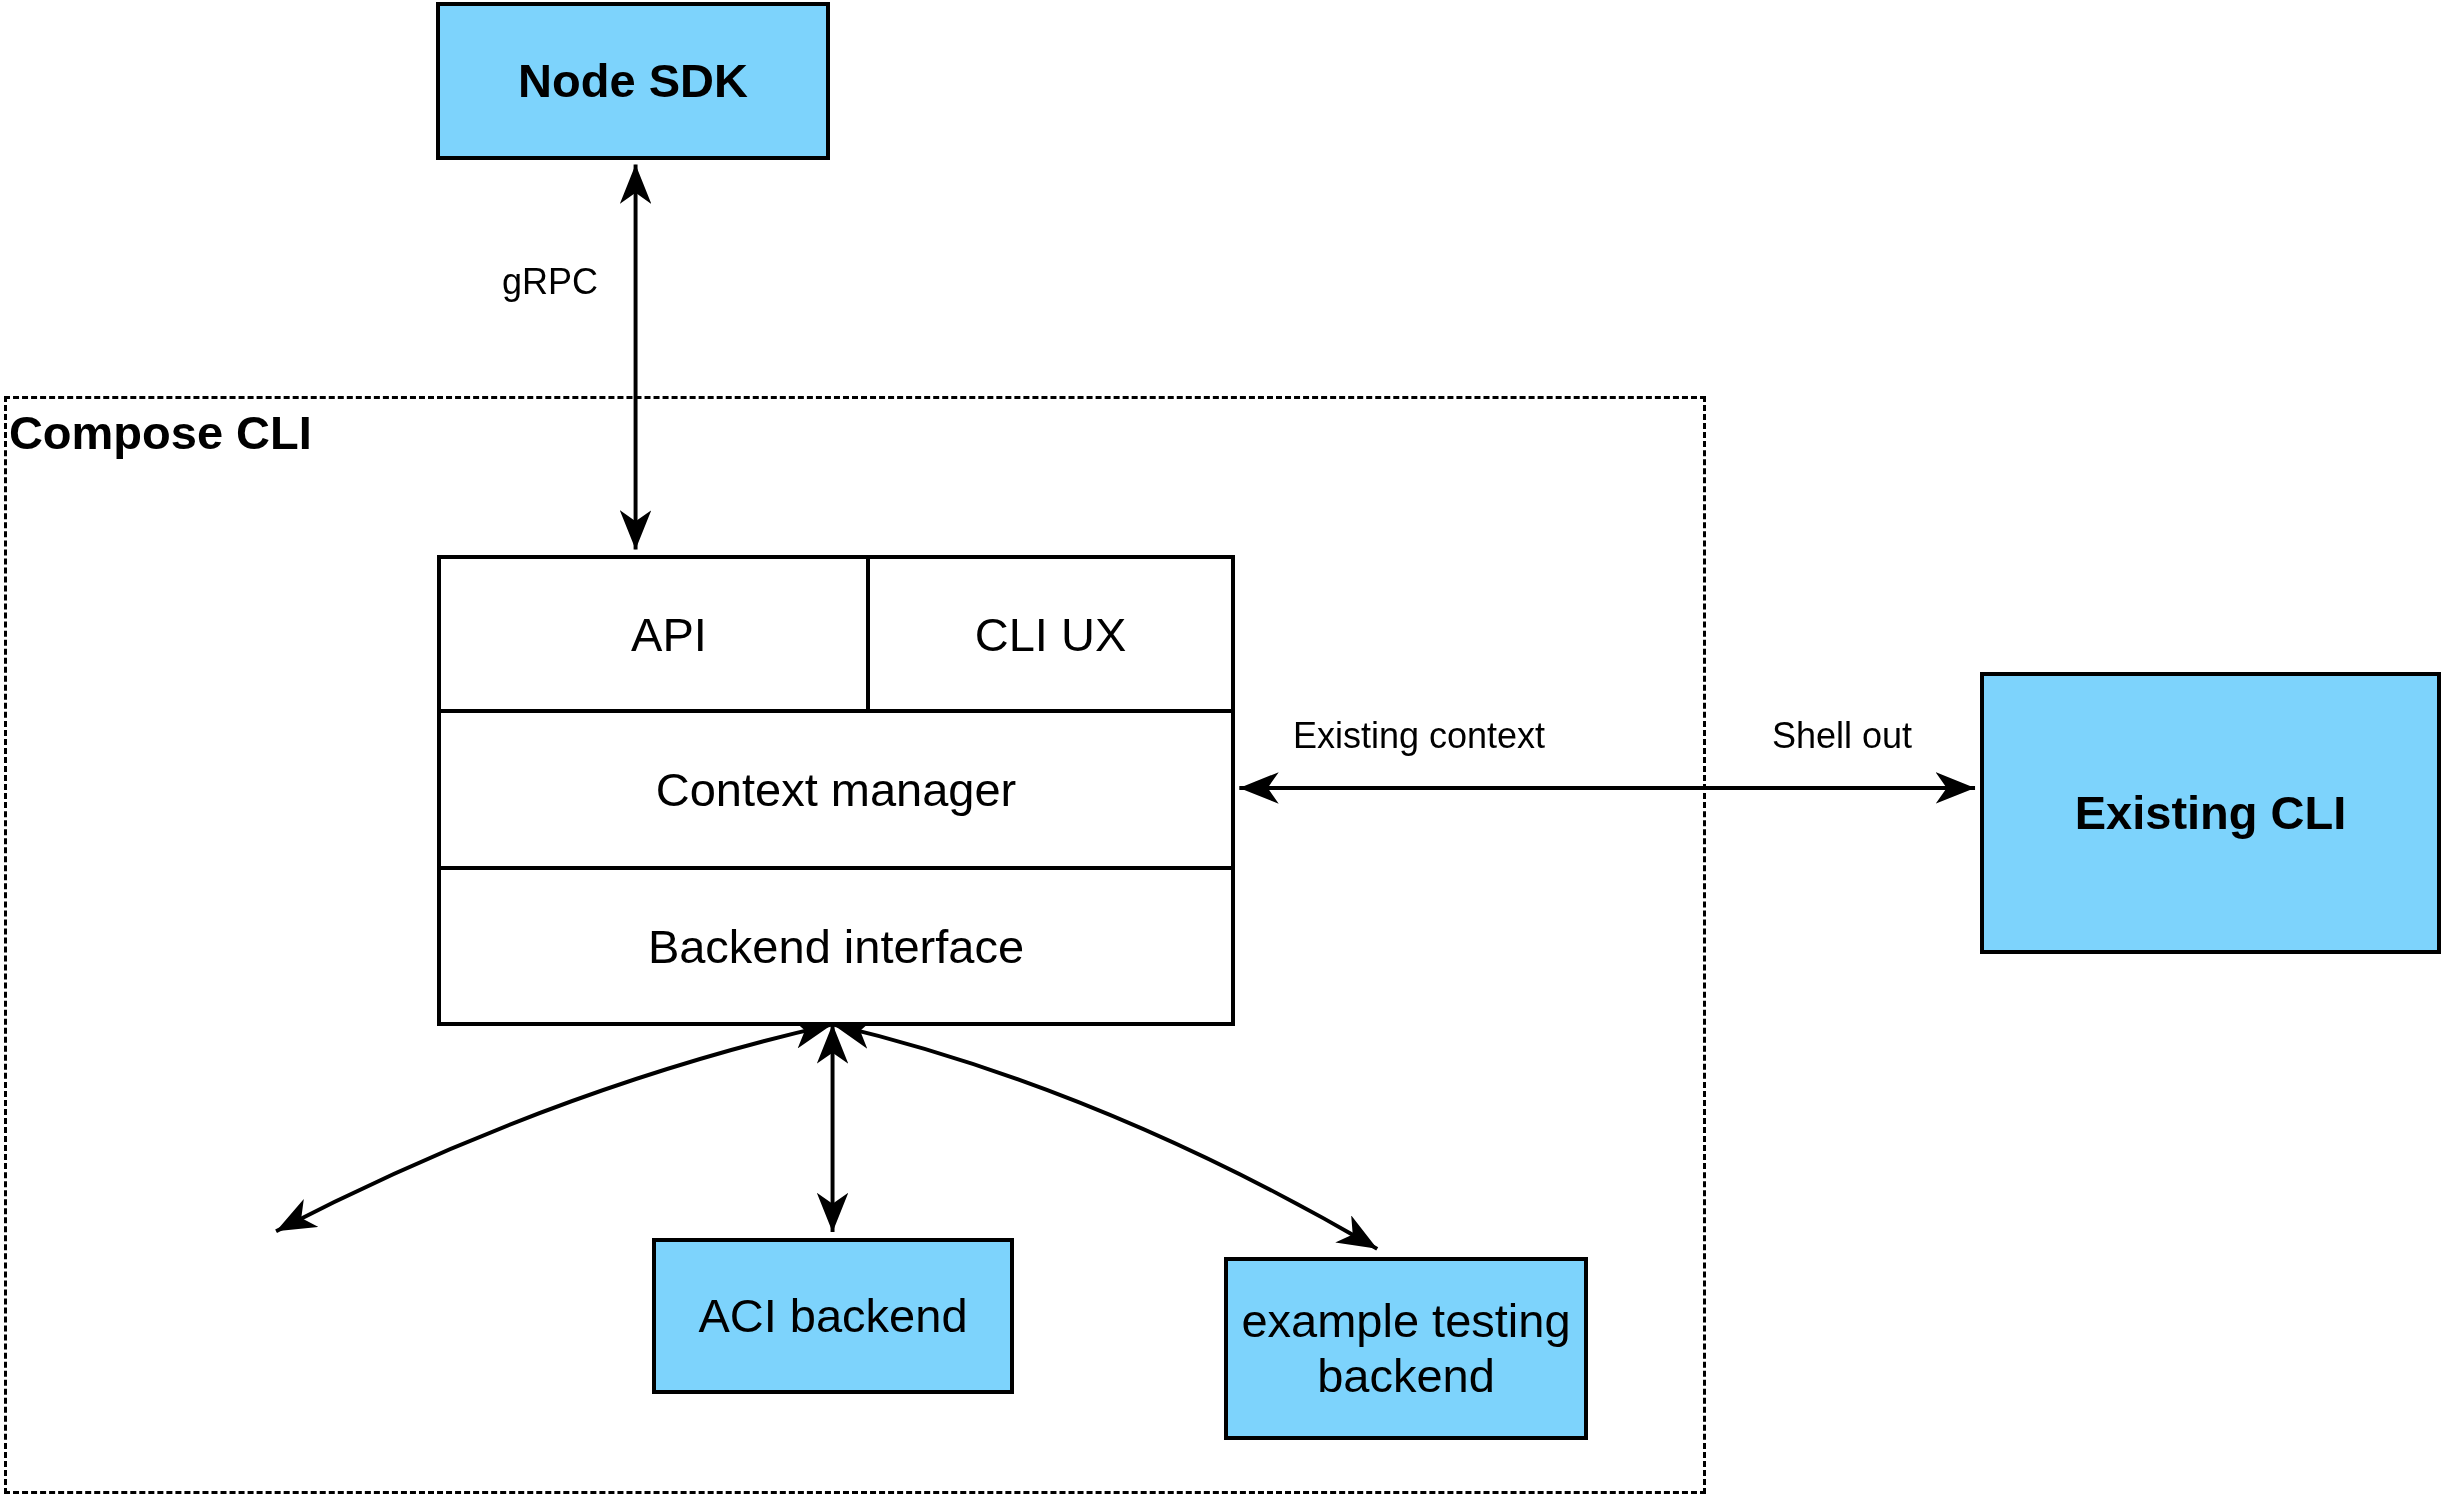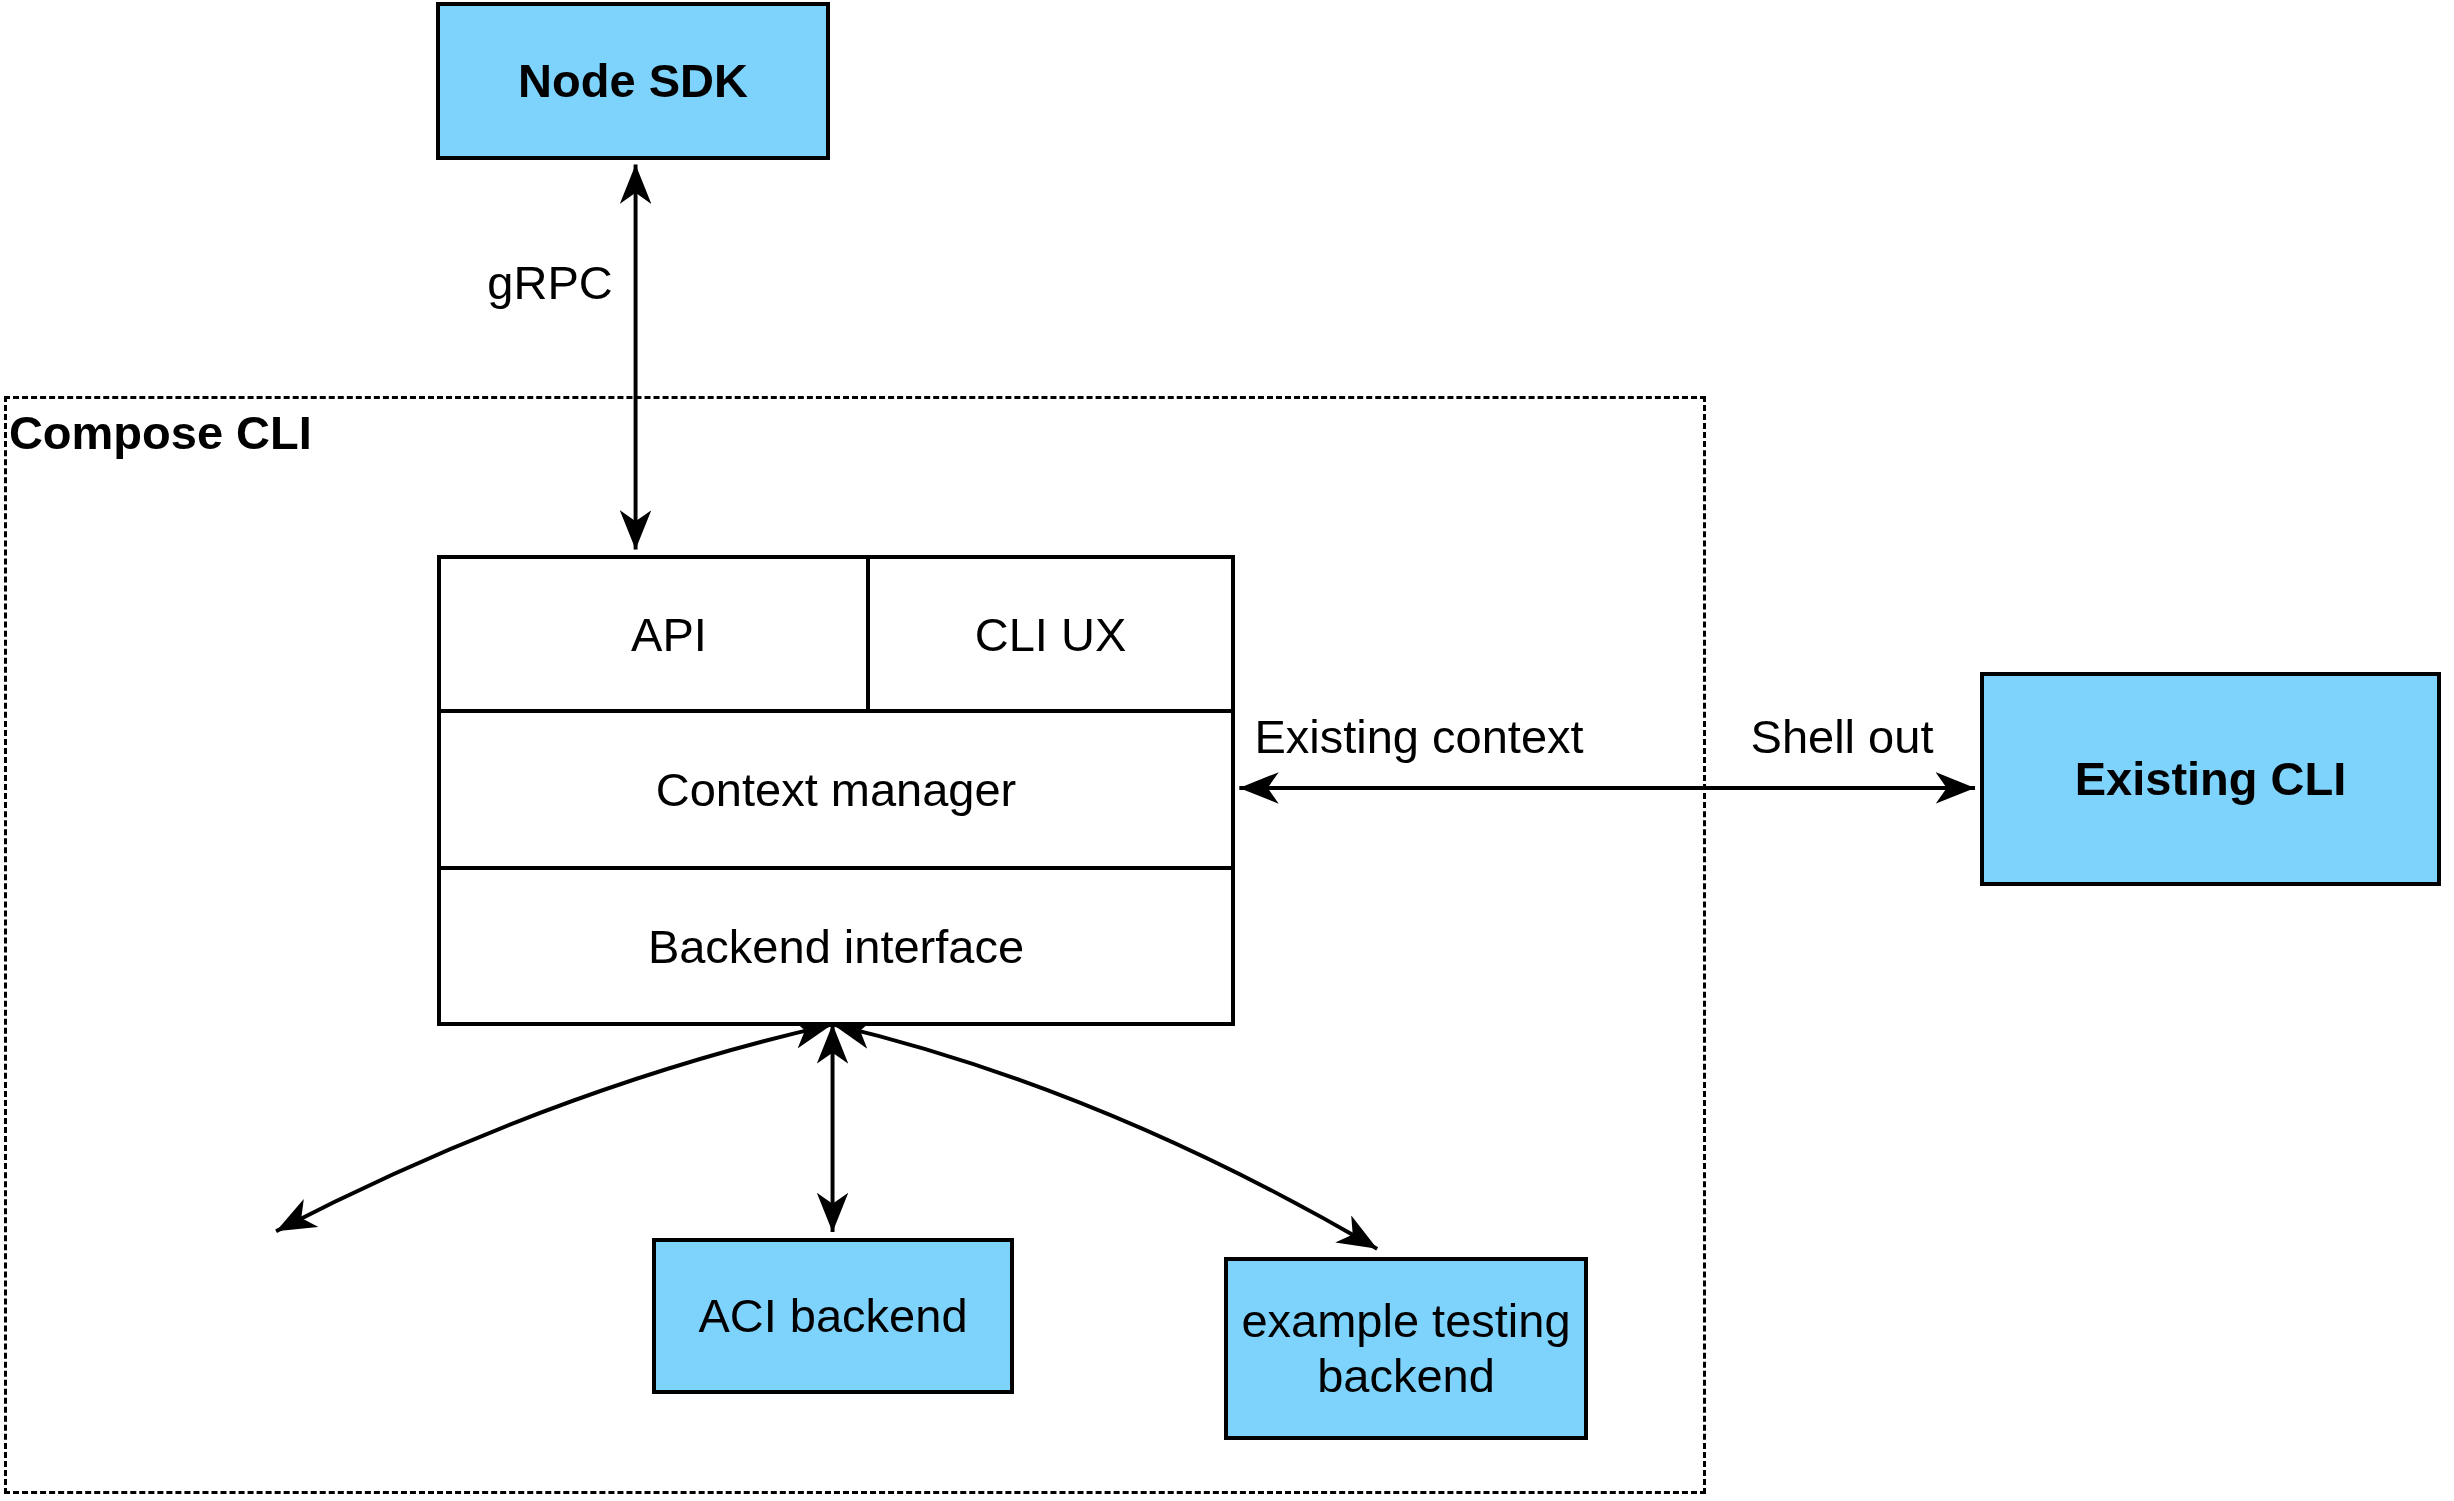--- a/index.html
+++ b/index.html
@@ -26,21 +26,21 @@
     display: flex;
     align-items: center;
     justify-content: center;
     text-align: center;
     font-size: 47px;
     line-height: 1.15;
     color: #000000;
   }
   .bold { font-weight: bold; }
   .node-sdk        { left: 436px;  top: 2px;    width: 394px; height: 158px; }
-  .existing-cli    { left: 1980px; top: 672px;  width: 461px; height: 214px; }
+  .existing-cli    { left: 1980px; top: 672px;  width: 461px; height: 282px; }
   .ecs-backend     { left: 81px;   top: 1237px; width: 355px; height: 158px; }
   .aci-backend     { left: 652px;  top: 1238px; width: 362px; height: 156px; }
   .example-backend { left: 1224px; top: 1257px; width: 364px; height: 183px; padding: 0 3.9px; }
 
   .group {
     position: absolute;
     left: 3.9px; top: 396px;
     width: 1702px; height: 1098px;
     box-sizing: border-box;
     border: 3.9px dashed #000000;
@@ -73,21 +73,21 @@
     text-align: center;
   }
   .cell-api { flex: 0 0 394px; border-right: 4.9px solid #000000; padding-left: 31px; }
   .cell-cliux { flex: 1; }
   .stack-row2 { flex: 0 0 153px; border-top: 4.9px solid #000000; }
   .stack-row3 { flex: 1; border-top: 4.9px solid #000000; }
 
   .edge-label {
     position: absolute;
     transform: translate(-50%, -50%);
-    font-size: 47px;
+    font-size: 36px;
     white-space: nowrap;
     background: #ffffff;
     padding: 0 5.9px;
   }
   .grpc-label             { left: 550px;  top: 282px; }
   .existing-context-label { left: 1419px; top: 736px; }
   .shell-out-label        { left: 1842px; top: 736px; }
 </style>
 </head>
 <body>

